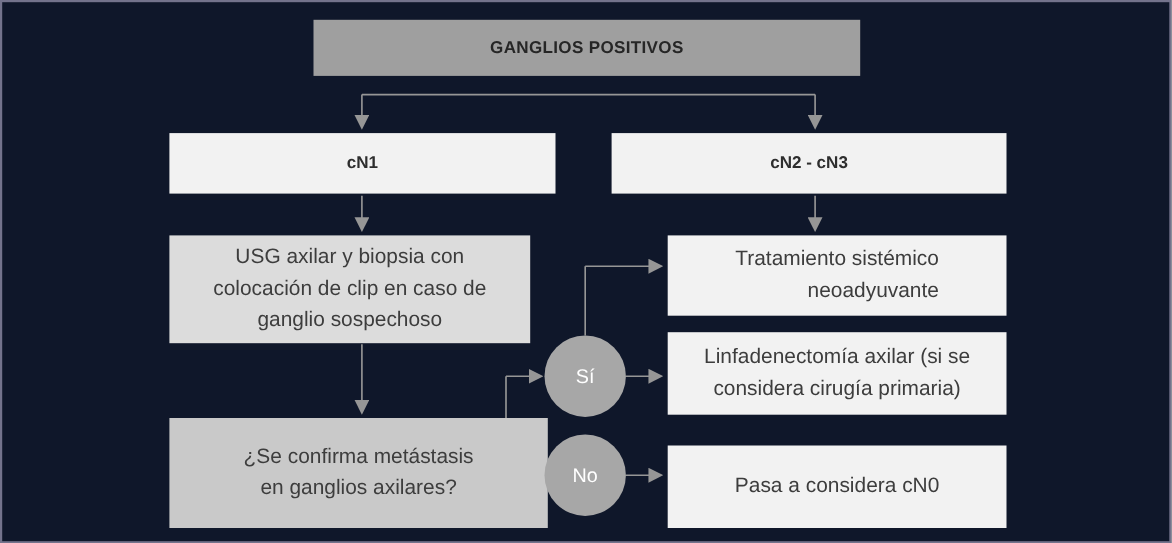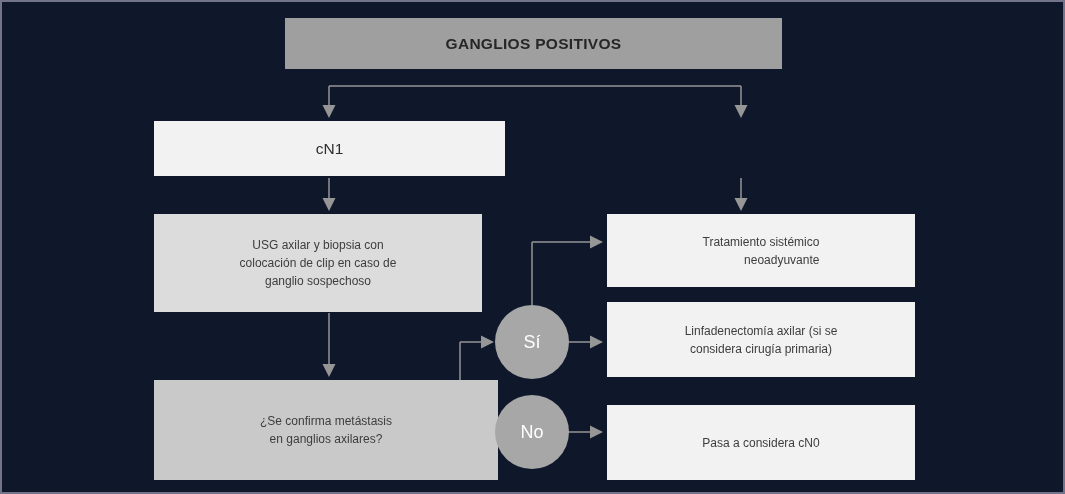--- a/index.html
+++ b/index.html
@@ -21,35 +21,35 @@
   }
   .connectors line { stroke: var(--line-color, #969696); stroke-width: 1.5; }
   .connectors marker path { fill: var(--line-color, #969696); }
   .box {
     position: absolute;
     display: flex;
     align-items: center;
     justify-content: center;
     text-align: center;
     white-space: pre-line;
-    font-size: 12px;
+    font-size: 19px;
     line-height: 1.5;
     color: #3d3d3d;
   }
   .title-box {
     left: 283px; top: 16px; width: 497px; height: 51px;
     background: var(--title-bg, #9f9f9f);
     font-weight: bold;
     font-size: 15.5px;
     letter-spacing: 0.3px;
     color: #262626;
   }
   .branch-box {
     background: var(--light-bg, #f2f2f2);
-    font-weight: normal;
+    font-weight: bold;
     font-size: 15.5px;
     color: #2e2e2e;
   }
   .branch-cn1 { left: 152px; top: 119px; width: 351px; height: 55px; }
   .branch-cn2 { left: 554px; top: 119px; width: 359px; height: 55px; }
   .node-usg {
     left: 152px; top: 212px; width: 328px; height: 98px;
     background: var(--mid-bg, #dcdcdc);
   }
   .node-question {
@@ -101,20 +101,21 @@
 
     <line x1="567" y1="340" x2="598" y2="340" marker-end="url(#arrow)"></line>
 
     <line x1="567" y1="430" x2="598" y2="430" marker-end="url(#arrow)"></line>
   </svg>
 
   <div class="box title-box">GANGLIOS POSITIVOS</div>
 
   <div class="box branch-box branch-cn1">cN1</div>
 
+  <div class="box branch-box branch-cn2">cN2 - cN3</div>
 
   <div class="box node-usg">USG axilar y biopsia con
 colocación de clip en caso de
 ganglio sospechoso</div>
 
   <div class="box node-question">¿Se confirma metástasis
 en ganglios axilares?</div>
 
   <div class="box decision-circle circle-no">No</div>
 

